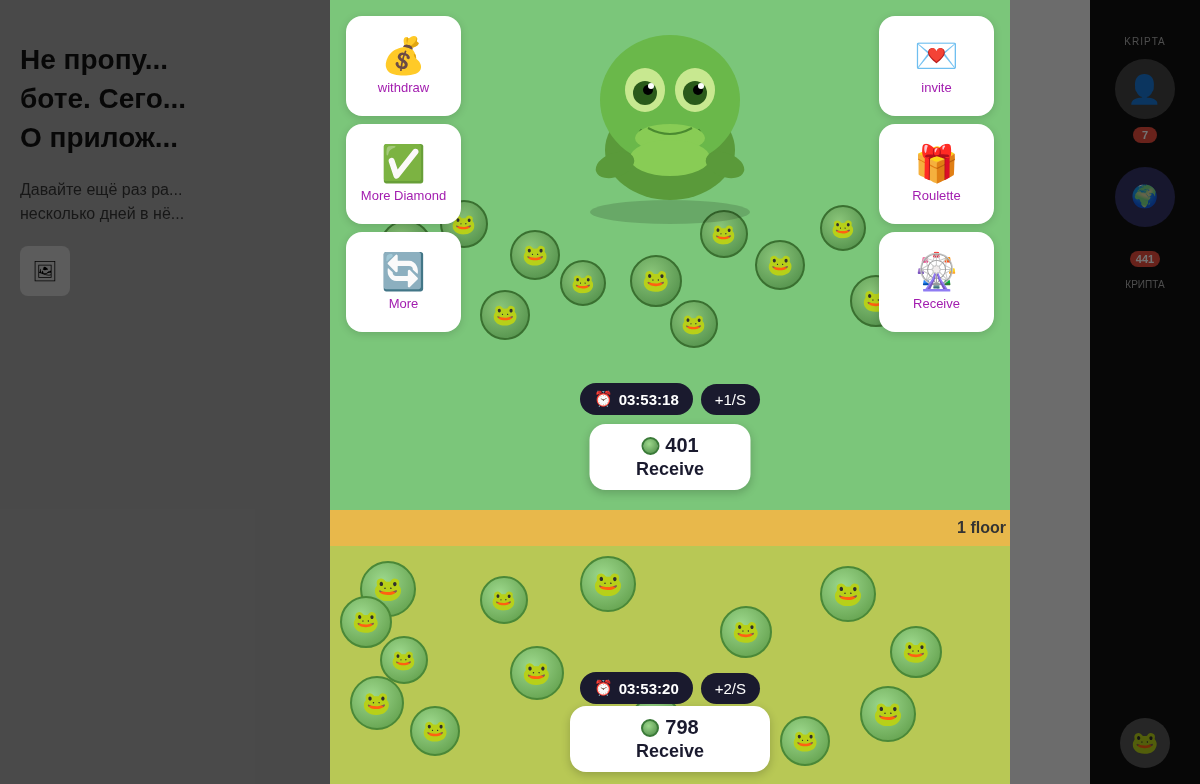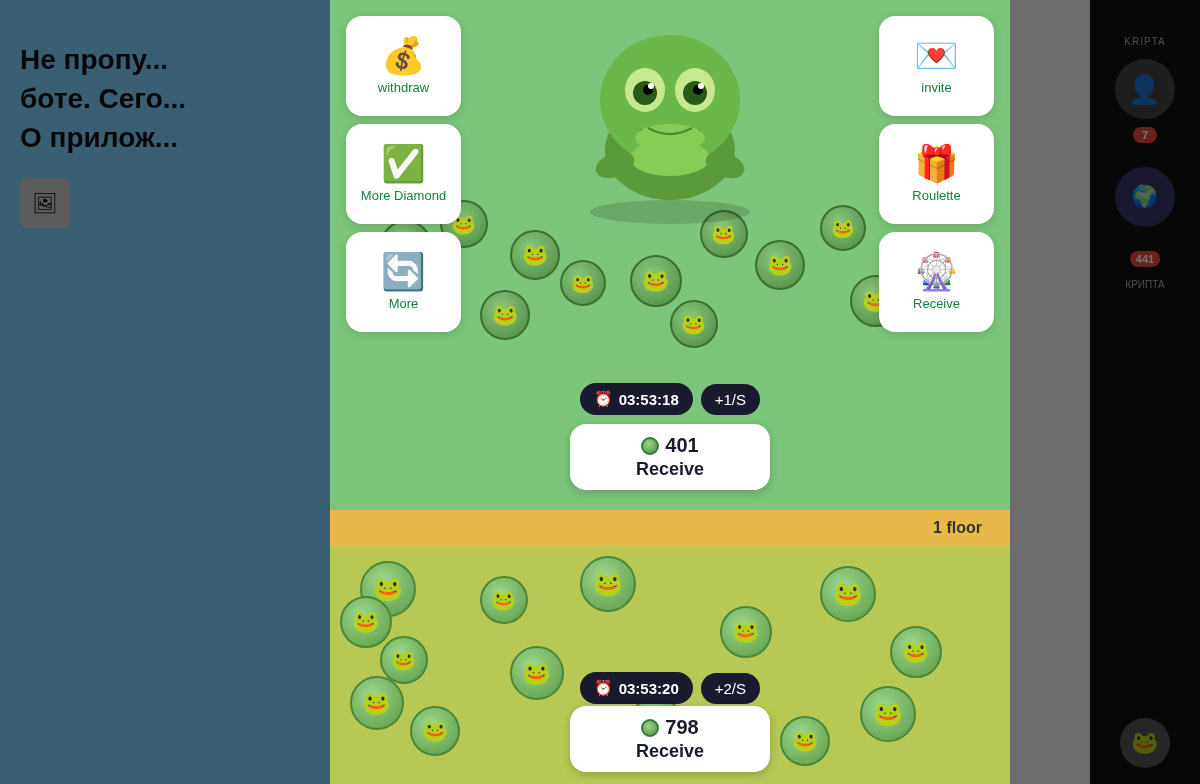--- a/index.html
+++ b/index.html
@@ -19,21 +19,21 @@
       width: 100%; height: 100%;
       background: #f0f0f0;
       z-index: 0;
     }
 
     .bg-left {
       position: absolute;
       top: 0; left: 0;
       width: 330px;
       height: 784px;
-      background: #7dd3fc;
+      background: #a3a3a3;
       padding: 40px 20px;
     }
 
     .bg-title {
       font-size: 28px;
       font-weight: bold;
       color: #111;
       line-height: 1.4;
       margin-bottom: 20px;
     }
@@ -133,21 +133,21 @@
       overflow: hidden;
     }
 
     
     .floor-divider {
       background: #e8b84b;
       height: 36px;
       display: flex;
       align-items: center;
       justify-content: flex-end;
-      padding-right: 28px;
+      padding-right: 4px;
       font-size: 16px;
       font-weight: bold;
       color: #333;
       flex-shrink: 0;
     }
 
     
     .floor-2 {
       background: #b8c855;
       flex: 1;
@@ -182,21 +182,21 @@
       box-shadow: 0 2px 8px rgba(0,0,0,0.15);
     }
 
     .game-btn .btn-icon {
       font-size: 36px;
       line-height: 1;
     }
 
     .game-btn .btn-label {
       font-size: 13px;
-      color: #15803d;
+      color: #a21caf;
       font-weight: 500;
     }
 
     
     .pepe-character {
       position: absolute;
       top: 10px;
       left: 50%;
       transform: translateX(-50%);
       width: 200px;
@@ -251,21 +251,21 @@
       font-weight: normal;
     }
 
     
     .receive-area {
       position: absolute;
       bottom: 20px;
       left: 50%;
       transform: translateX(-50%);
       z-index: 6;
-      width: 200px;
+      width: 161px;
     }
 
     .receive-btn {
       background: white;
       border: none;
       border-radius: 16px;
       width: 100%;
       padding: 10px 20px;
       cursor: pointer;
       box-shadow: 0 3px 10px rgba(0,0,0,0.2);
@@ -311,20 +311,23 @@
     }
 
   </style>
 </head>
 <body>
 
 <div class="bg-content">
   <div class="bg-left">
     <div class="bg-title">
       Не пропу...<br>боте. Сего...<br>О прилож...
+    </div>
+    <div class="bg-text">
+      Давайте ещё раз ра...<br>несколько дней в нё...
     </div>
     <div class="bg-icon">🖼</div>
   </div>
 </div>
 
 <div class="right-sidebar">
   <span class="sidebar-top-label">KRIPTA</span>
 
   <div class="sidebar-avatar">
     <span style="font-size:28px;">👤</span>

